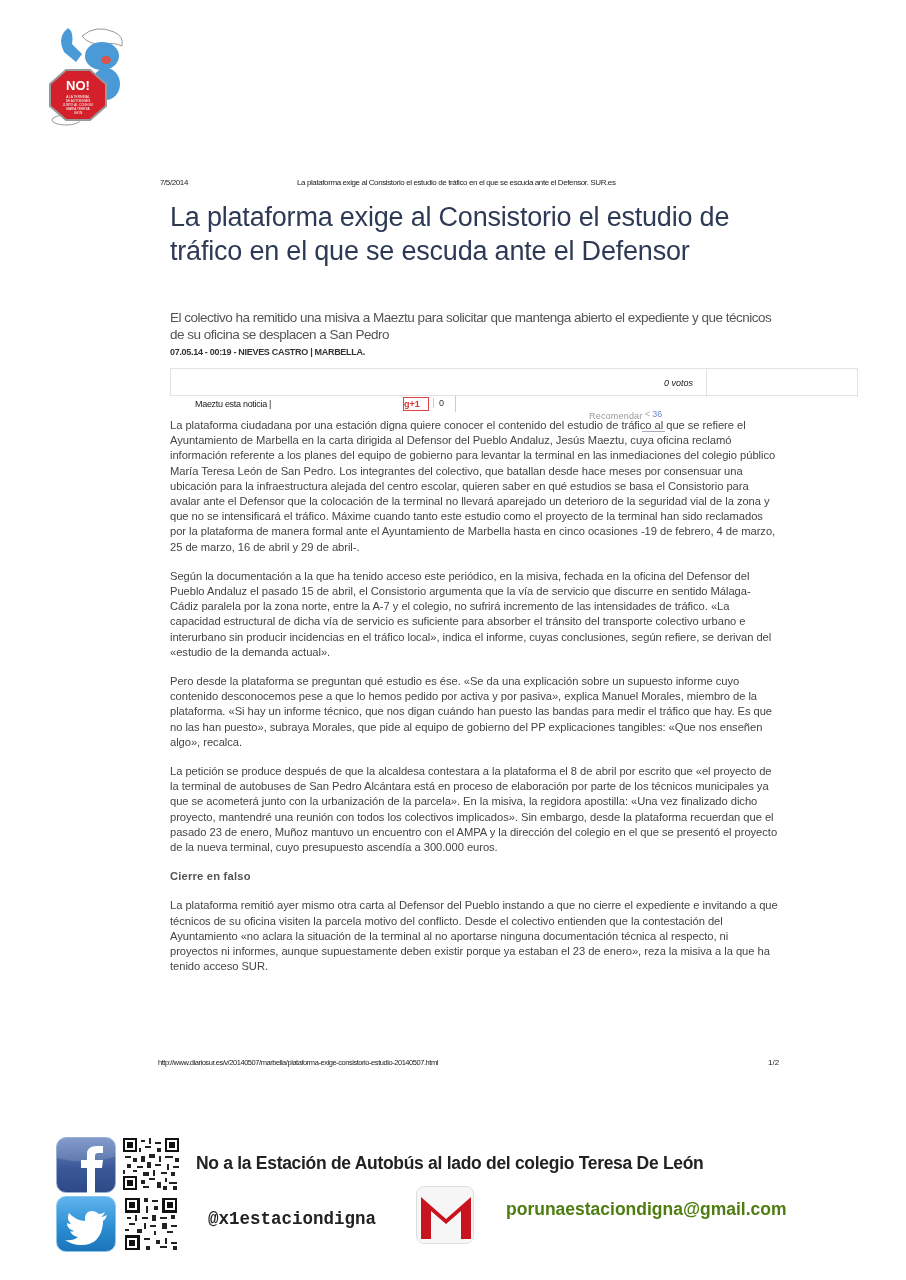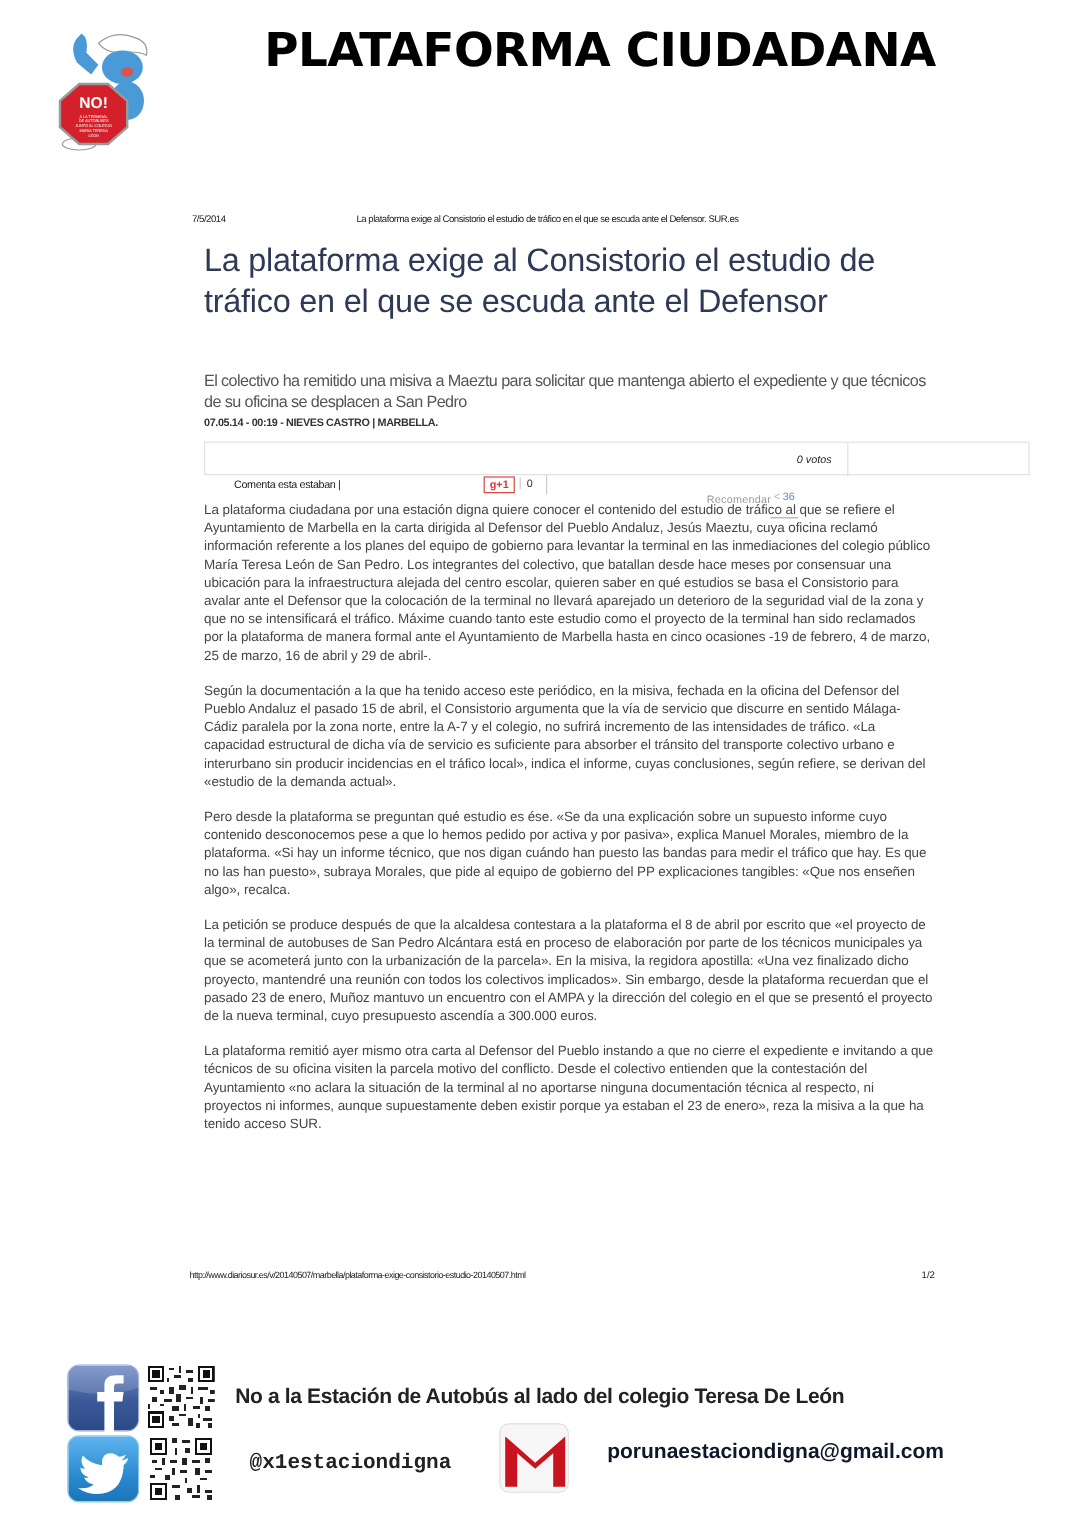--- a/index.html
+++ b/index.html
@@ -37,21 +37,21 @@
     }
     .vote-box .sep { position: absolute; left: 535px; top: 0; width: 1px; height: 28px; background: #e2e2e2; }
     .vote-box .edge { position: absolute; right: 0; top: 0; width: 1px; height: 28px; background: #e2e2e2; }
     .votes-count { position: absolute; left: 493px; top: 9px; font-size: 9px; color: #222; }
 
     .social-row { position: absolute; left: 170px; top: 396px; width: 600px; height: 18px; }
     .comment-link { position: absolute; left: 25px; top: 3px; font-size: 9px; color: #222; letter-spacing: -0.3px; }
     .gplus {
       position: absolute; left: 233px; top: 1px; width: 26px; height: 14px;
       border: 1px solid #d44; background: #fff; color: #d33; font-weight: bold; font-size: 9px;
-      text-align: center; line-height: 12px;
+      text-align: left; line-height: 12px;
     }
     .gplus-count { position: absolute; left: 263px; top: 2px; font-size: 9px; color: #333; border-left: 1px solid #ccc; padding-left: 5px; }
     .gplus-end { position: absolute; left: 285px; top: 0; width: 1px; height: 16px; background: #ccc; }
     .recomendar { position: absolute; left: 400px; top: 15px; font-size: 9px; color: #999; letter-spacing: 0.2px; margin-left: 19px; }
     .rec-count { position: absolute; left: 472px; top: 1px; font-size: 9px; color: #6a87c7; border-bottom: 1px solid #aab; padding: 12px 3px; }
     .rec-count::before { content: "<"; color: #aaa; margin-right: 2px; }
 
     .body-text {
       position: absolute; left: 170px; top: 418px; width: 608px;
       font-size: 11.2px; line-height: 15.2px; color: #454545; letter-spacing: -0.05px;
@@ -65,21 +65,21 @@
     
     .fb-icon, .tw-icon { position: absolute; left: 56px; width: 60px; height: 56px; border-radius: 10px; }
     .fb-icon { top: 1137px; background: linear-gradient(#6e8ac4 0%, #3b5998 55%, #2d4a87 100%); border: 1px solid #9aaed5; }
     .tw-icon { top: 1196px; background: linear-gradient(#5fb4ee 0%, #2a8bd0 60%, #1c74b8 100%); border: 1px solid #8cc6ee; }
     .qr { position: absolute; left: 123px; width: 56px; height: 52px; }
     .qr1 { top: 1138px; }
     .qr2 { top: 1198px; }
     .footer-slogan { position: absolute; left: 196px; top: 1153px; font-size: 17.5px; font-weight: bold; color: #222; letter-spacing: -0.3px; white-space: nowrap; }
     .twitter-handle { position: absolute; left: 208px; top: 1209px; font-size: 17.5px; font-weight: bold; color: #222; font-family: Liberation Mono, monospace; }
     .gmail-icon { position: absolute; left: 416px; top: 1186px; width: 58px; height: 58px; border-radius: 8px; background: #f4f4f4; border: 1px solid #ddd; overflow: hidden; }
-    .email { position: absolute; left: 506px; top: 1199px; font-size: 17.5px; font-weight: bold; color: #0f172a; }
+    .email { position: absolute; left: 506px; top: 1199px; font-size: 17.5px; font-weight: bold; color: #4d7c0f; }
   </style>
 </head>
 <body>
 
 <div class="logo">
   <svg width="90" height="108" viewBox="0 0 90 108">
 
     <path d="M38 14 Q52 2 70 10 Q80 14 78 24 Q70 20 56 22 Q44 22 38 14Z" fill="#fff" stroke="#999" stroke-width="1"></path>
 
     <ellipse cx="58" cy="34" rx="17" ry="14" fill="#4a9ad8"></ellipse>
@@ -95,50 +95,50 @@
     <text x="34" y="68" font-family="Liberation Sans, sans-serif" font-size="13" fill="#fff" text-anchor="middle" font-weight="bold">NO!</text>
     <text x="34" y="76" font-family="Liberation Sans, sans-serif" font-size="3.2" fill="#fff" text-anchor="middle">A LA TERMINAL</text>
     <text x="34" y="80" font-family="Liberation Sans, sans-serif" font-size="3.2" fill="#fff" text-anchor="middle">DE AUTOBUSES</text>
     <text x="34" y="84" font-family="Liberation Sans, sans-serif" font-size="3.2" fill="#fff" text-anchor="middle">JUNTO AL COLEGIO</text>
     <text x="34" y="88" font-family="Liberation Sans, sans-serif" font-size="3.2" fill="#fff" text-anchor="middle">MARIA TERESA</text>
     <text x="34" y="92" font-family="Liberation Sans, sans-serif" font-size="3.2" fill="#fff" text-anchor="middle">LEON</text>
   </svg>
 </div>
 
 <div class="main-title">
-  <div>PLATAFORMA CIUDADANA</div>
 </div>
 
 <div class="print-date">7/5/2014</div>
 <div class="print-title">La plataforma exige al Consistorio el estudio de tráfico en el que se escuda ante el Defensor. SUR.es</div>
 
 <h1 class="headline">La plataforma exige al Consistorio el estudio de tráfico en el que se escuda ante el Defensor</h1>
 <div class="subhead">El colectivo ha remitido una misiva a Maeztu para solicitar que mantenga abierto el expediente y que técnicos de su oficina se desplacen a San Pedro</div>
 <div class="byline">07.05.14 - 00:19 - NIEVES CASTRO | MARBELLA.</div>
 
 <div class="vote-box">
   <span class="votes-count">0 votos</span>
   <span class="sep"></span>
   <span class="edge"></span>
 </div>
 
 <div class="social-row">
-  <span class="comment-link">Comenta esta estaban |</span>
+  <span class="comment-link">Maeztu esta noticia |</span>
   <span class="gplus">g+1</span>
   <span class="gplus-count">0</span>
   <span class="gplus-end"></span>
   <span class="recomendar">Recomendar</span>
   <span class="rec-count">36</span>
 </div>
 
 <div class="body-text">
   <p>La plataforma ciudadana por una estación digna quiere conocer el contenido del estudio de tráfico al que se refiere el Ayuntamiento de Marbella en la carta dirigida al Defensor del Pueblo Andaluz, Jesús Maeztu, cuya oficina reclamó información referente a los planes del equipo de gobierno para levantar la terminal en las inmediaciones del colegio público María Teresa León de San Pedro. Los integrantes del colectivo, que batallan desde hace meses por consensuar una ubicación para la infraestructura alejada del centro escolar, quieren saber en qué estudios se basa el Consistorio para avalar ante el Defensor que la colocación de la terminal no llevará aparejado un deterioro de la seguridad vial de la zona y que no se intensificará el tráfico. Máxime cuando tanto este estudio como el proyecto de la terminal han sido reclamados por la plataforma de manera formal ante el Ayuntamiento de Marbella hasta en cinco ocasiones -19 de febrero, 4 de marzo, 25 de marzo, 16 de abril y 29 de abril-.</p>
   <p>Según la documentación a la que ha tenido acceso este periódico, en la misiva, fechada en la oficina del Defensor del Pueblo Andaluz el pasado 15 de abril, el Consistorio argumenta que la vía de servicio que discurre en sentido Málaga-Cádiz paralela por la zona norte, entre la A-7 y el colegio, no sufrirá incremento de las intensidades de tráfico. «La capacidad estructural de dicha vía de servicio es suficiente para absorber el tránsito del transporte colectivo urbano e interurbano sin producir incidencias en el tráfico local», indica el informe, cuyas conclusiones, según refiere, se derivan del «estudio de la demanda actual».</p>
   <p>Pero desde la plataforma se preguntan qué estudio es ése. «Se da una explicación sobre un supuesto informe cuyo contenido desconocemos pese a que lo hemos pedido por activa y por pasiva», explica Manuel Morales, miembro de la plataforma. «Si hay un informe técnico, que nos digan cuándo han puesto las bandas para medir el tráfico que hay. Es que no las han puesto», subraya Morales, que pide al equipo de gobierno del PP explicaciones tangibles: «Que nos enseñen algo», recalca.</p>
   <p>La petición se produce después de que la alcaldesa contestara a la plataforma el 8 de abril por escrito que «el proyecto de la terminal de autobuses de San Pedro Alcántara está en proceso de elaboración por parte de los técnicos municipales ya que se acometerá junto con la urbanización de la parcela». En la misiva, la regidora apostilla: «Una vez finalizado dicho proyecto, mantendré una reunión con todos los colectivos implicados». Sin embargo, desde la plataforma recuerdan que el pasado 23 de enero, Muñoz mantuvo un encuentro con el AMPA y la dirección del colegio en el que se presentó el proyecto de la nueva terminal, cuyo presupuesto ascendía a 300.000 euros.</p>
+  <h3>Cierre en falso</h3>
   <p>La plataforma remitió ayer mismo otra carta al Defensor del Pueblo instando a que no cierre el expediente e invitando a que técnicos de su oficina visiten la parcela motivo del conflicto. Desde el colectivo entienden que la contestación del Ayuntamiento «no aclara la situación de la terminal al no aportarse ninguna documentación técnica al respecto, ni proyectos ni informes, aunque supuestamente deben existir porque ya estaban el 23 de enero», reza la misiva a la que ha tenido acceso SUR.</p>
 </div>
 
 <div class="print-url">http://www.diariosur.es/v/20140507/marbella/plataforma-exige-consistorio-estudio-20140507.html</div>
 <div class="print-page">1/2</div>
 
 <div class="fb-icon">
   <svg width="60" height="56" viewBox="0 0 60 56">
     <path d="M30 56 V30 H24 V22 H30 V16 Q30 8 40 8 H46 V15 H41 Q38 15 38 18 V22 H46 L45 30 H38 V56Z" fill="#fff"></path>
     <path d="M0 20 Q30 28 60 18 V0 H0Z" fill="rgba(255,255,255,0.15)"></path>

